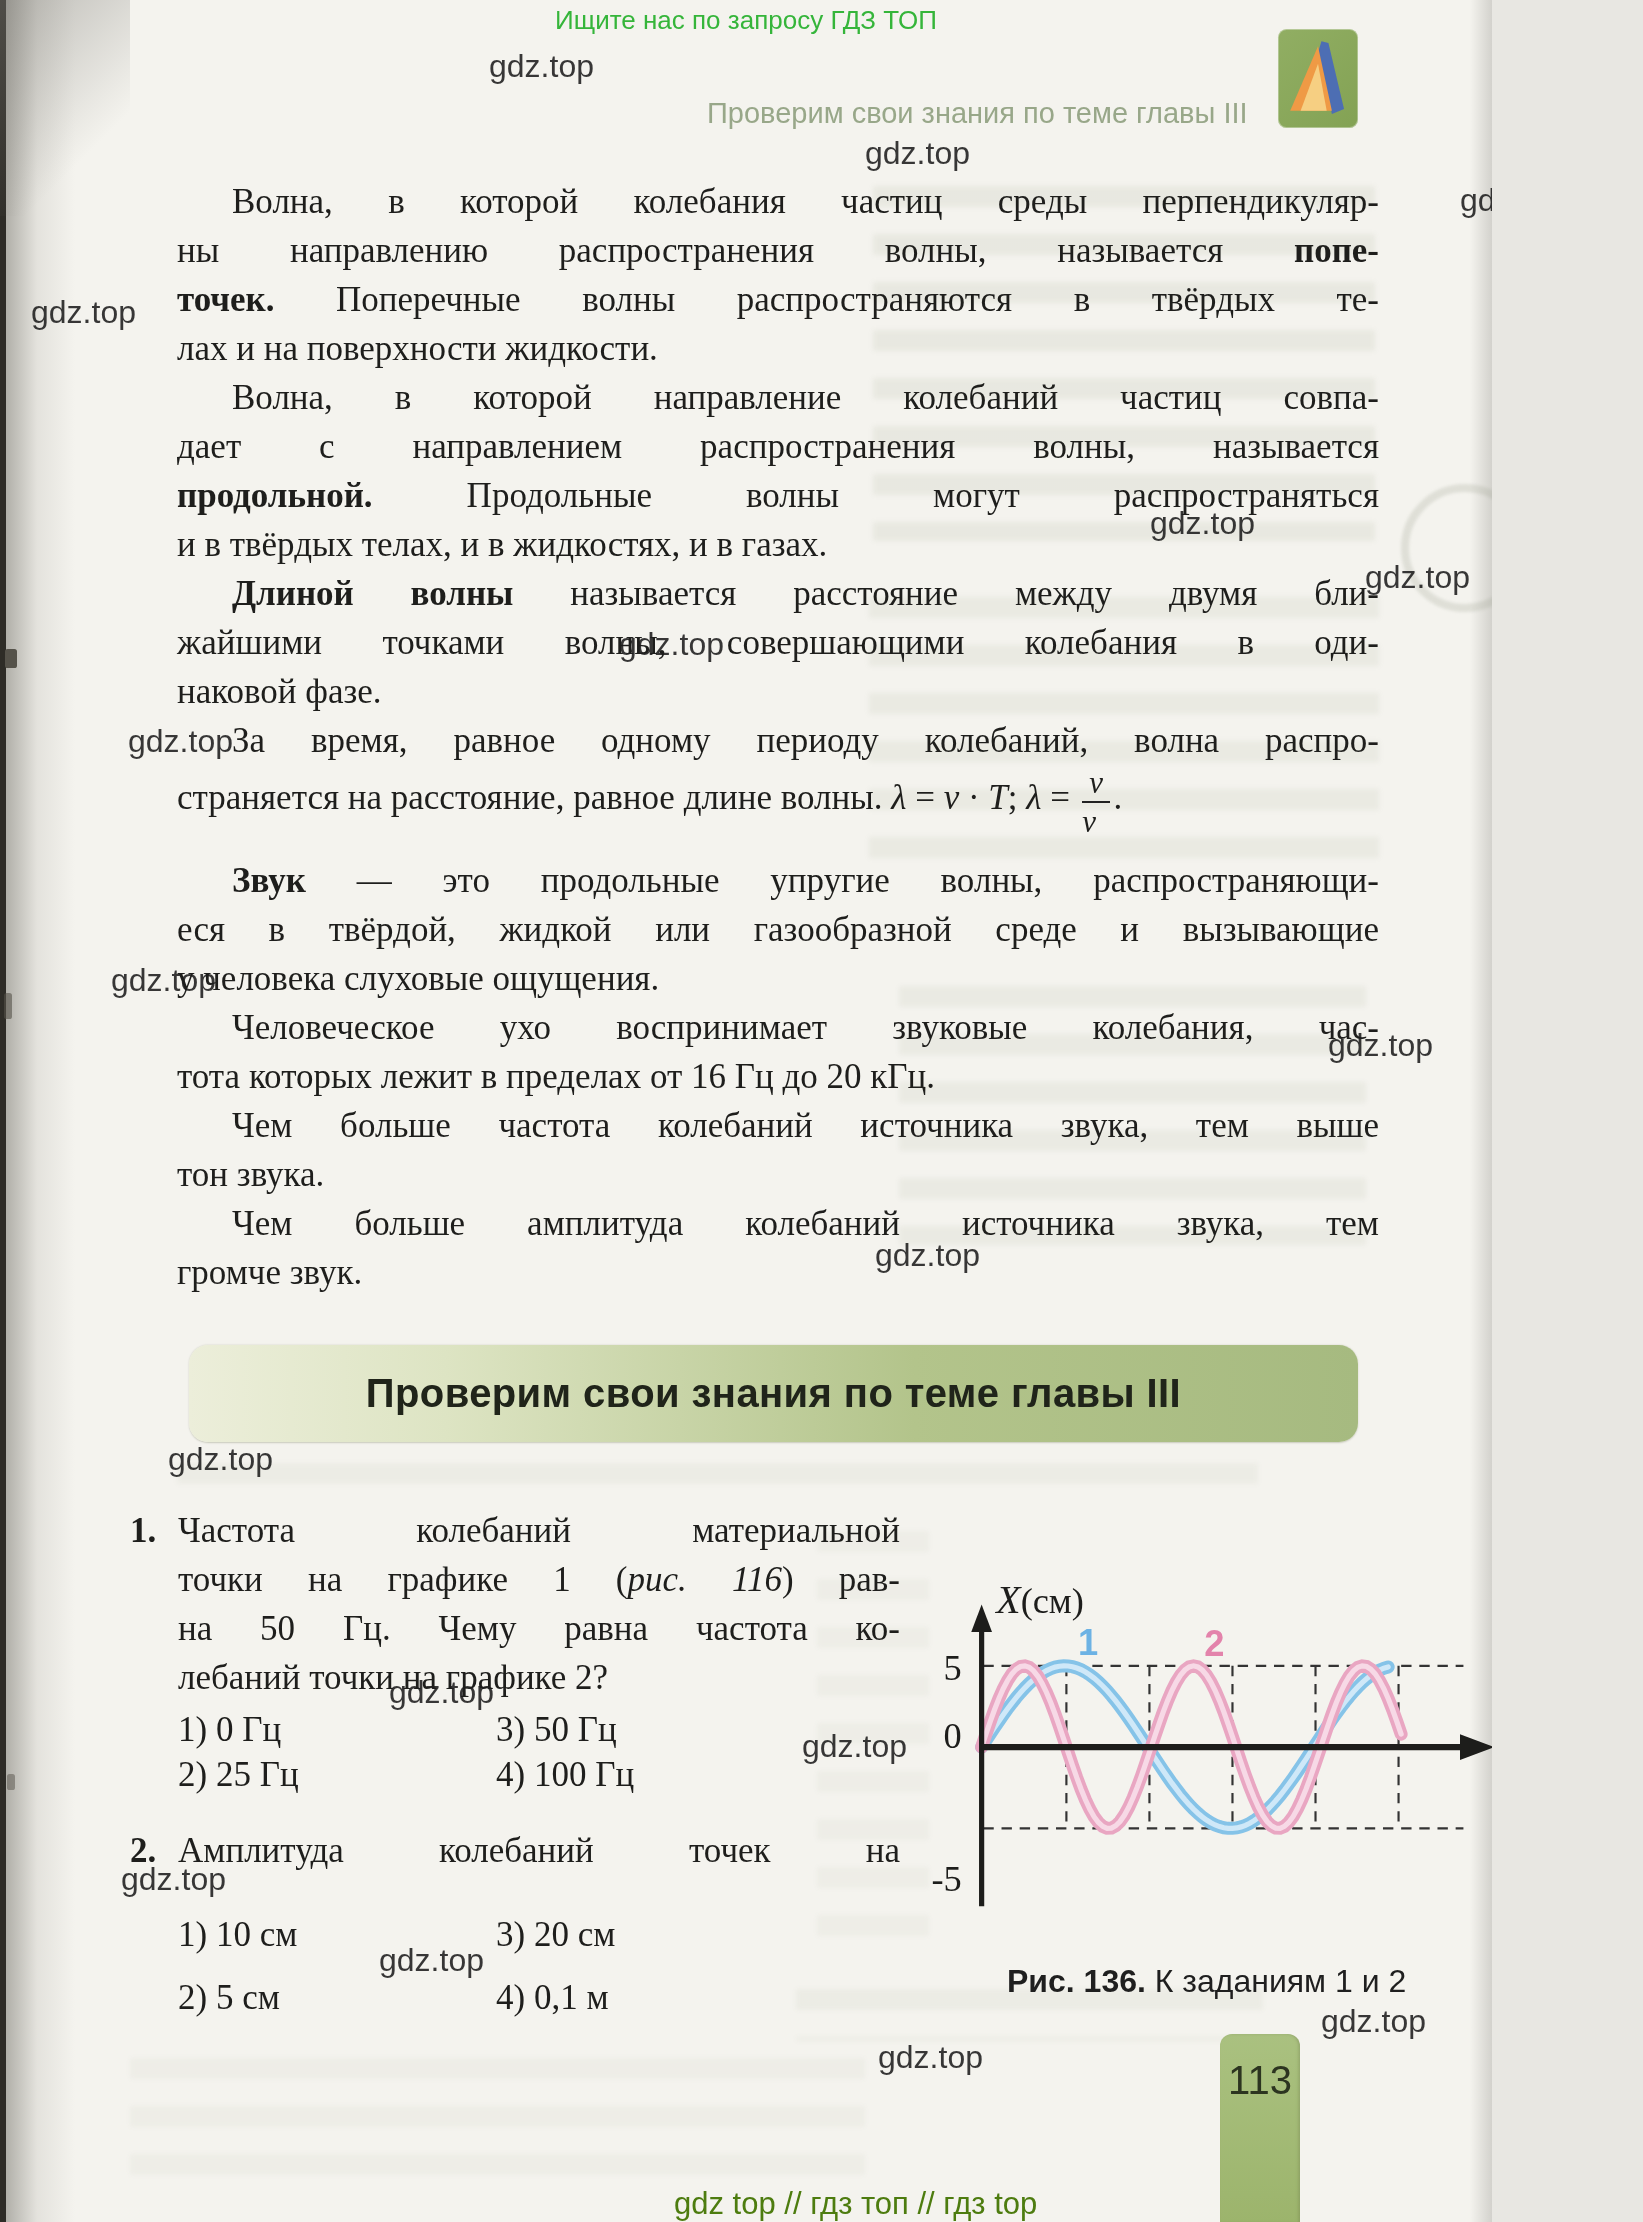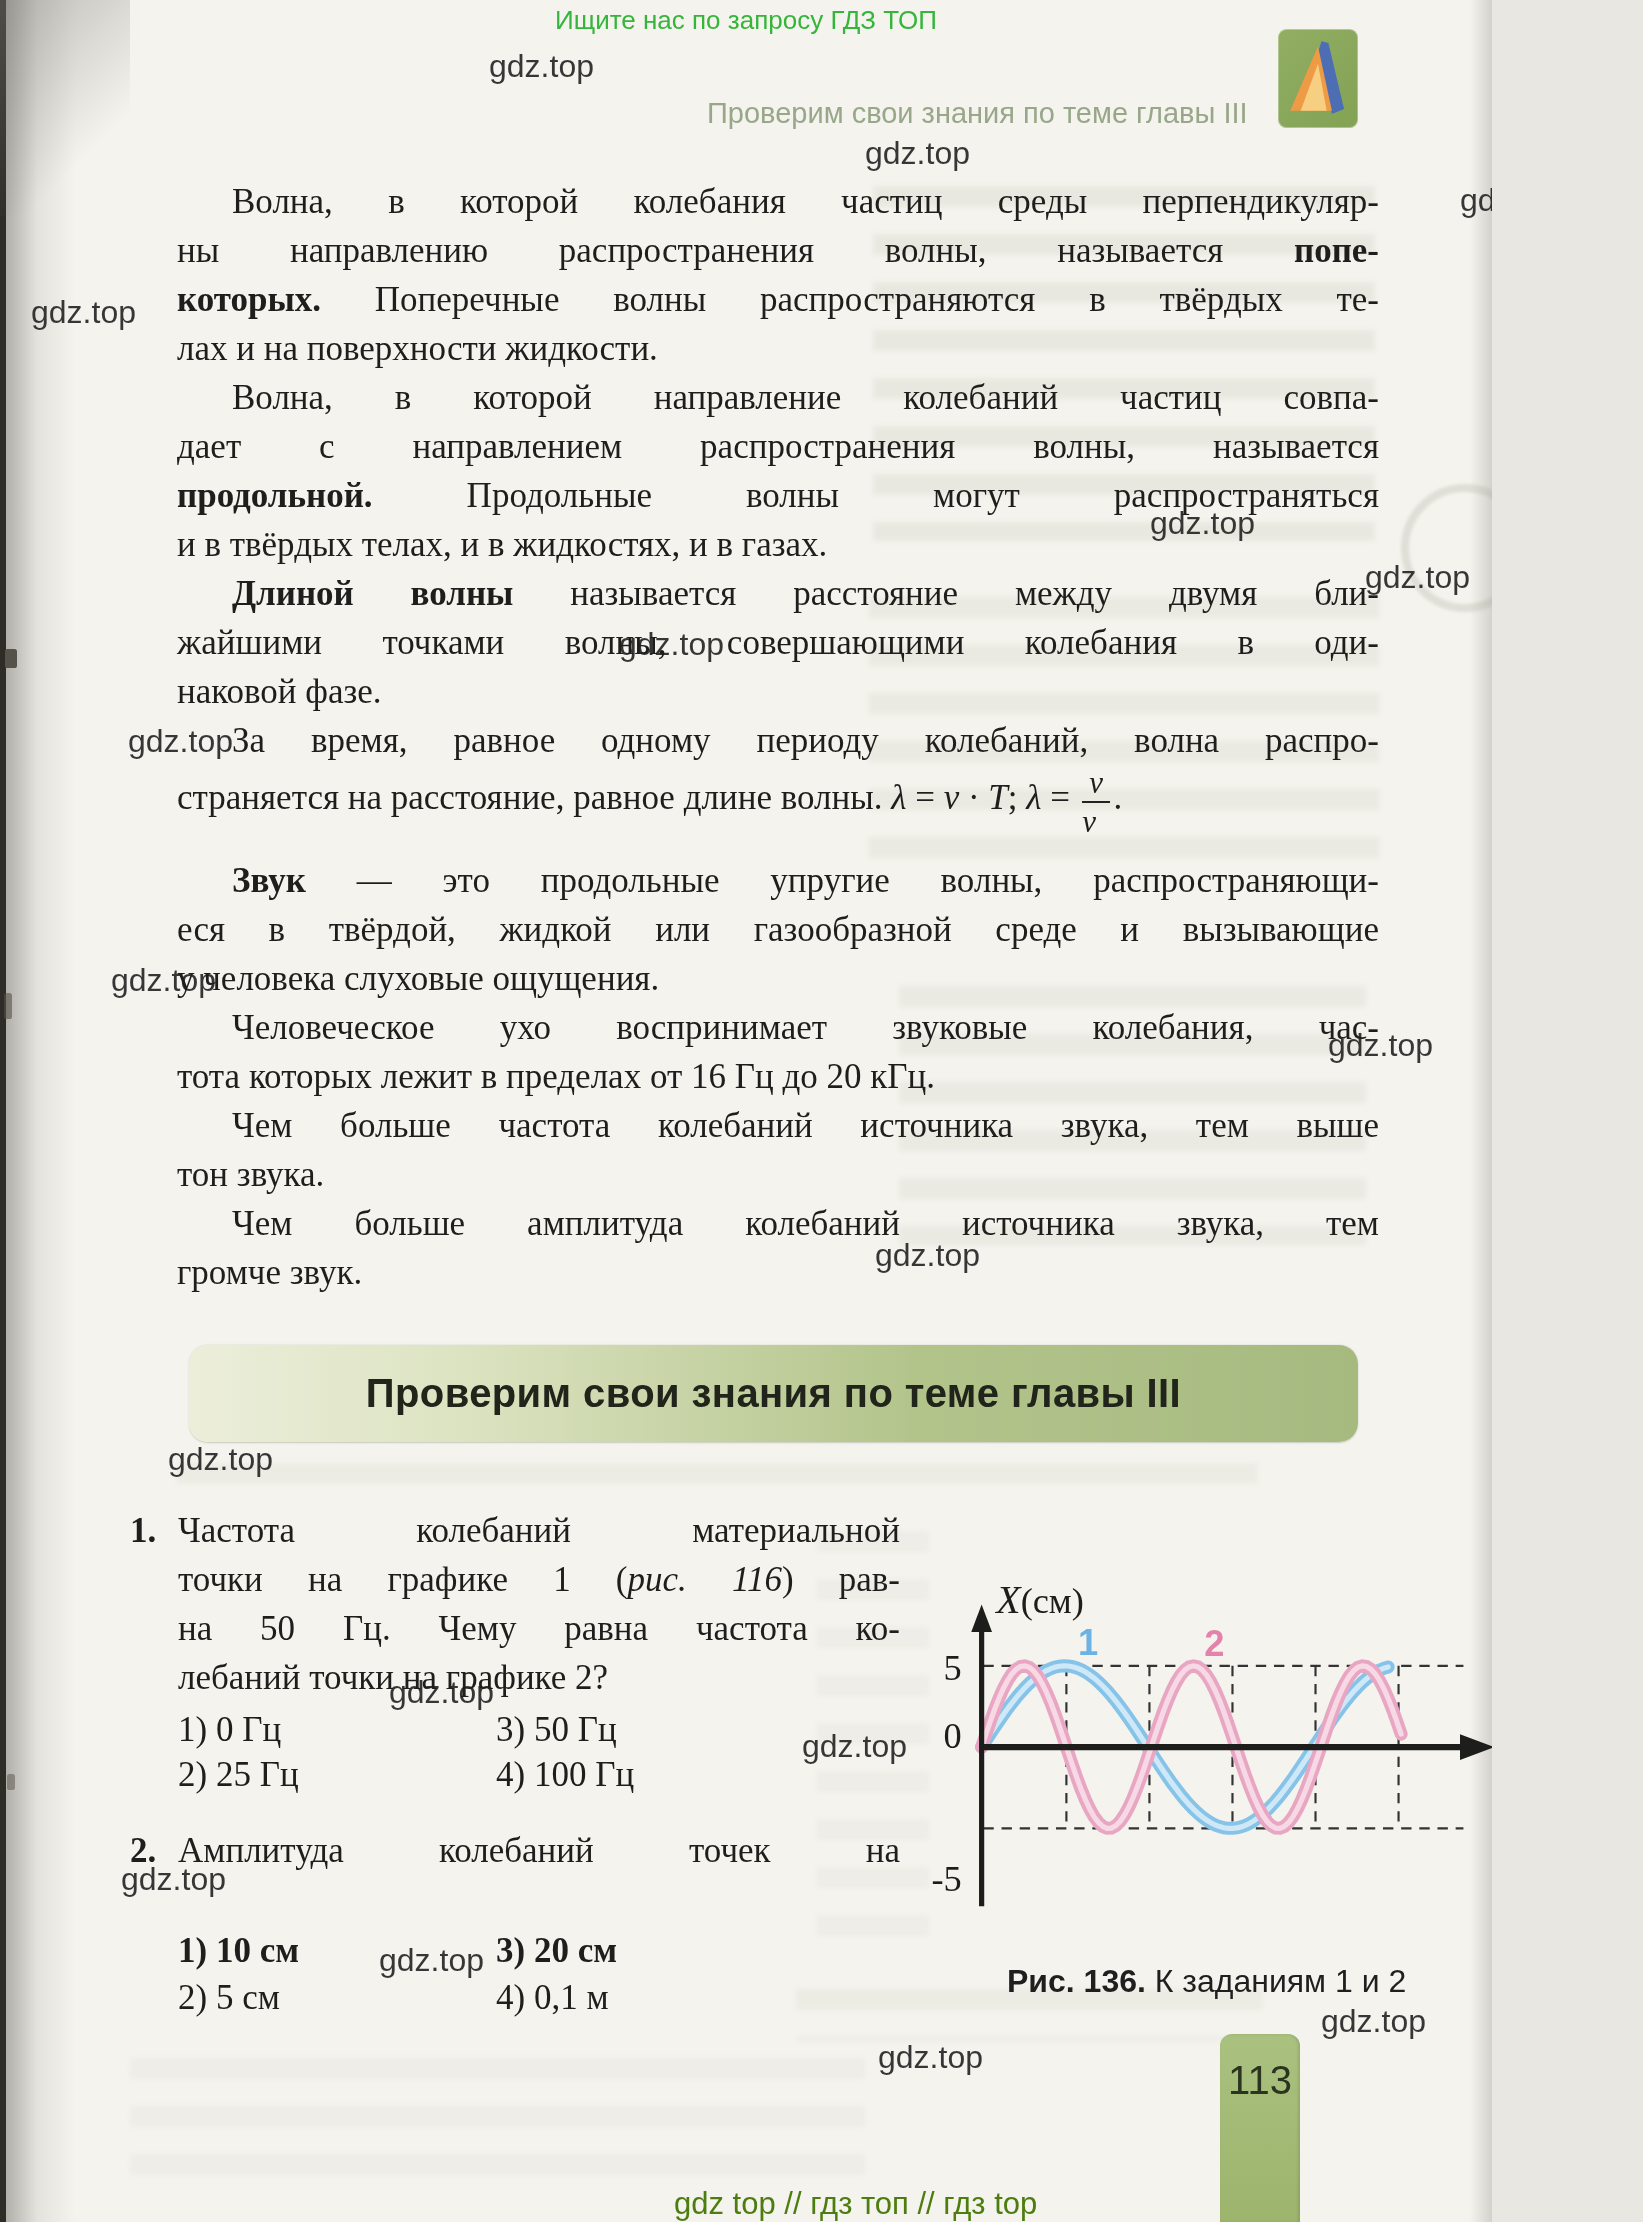--- a/index.html
+++ b/index.html
@@ -94,21 +94,21 @@
     <svg width="80" height="99" viewBox="0 0 92 114">
       <path d="M28 86 L50 14 L58 16 L76 92 L62 98 L50 44 L38 92 Z" fill="#4a6ab8" opacity="0.95"></path>
       <path d="M14 94 L46 20 L62 94 Z" fill="#ef9a45"></path>
       <path d="M26 94 L46 40 L56 94 Z" fill="#f6cf82"></path>
     </svg>
   </div>
 
   <div id="body-text">
       <div class="tline indent"><span>Волна, в которой колебания частиц среды перпендикуляр-</span></div>
       <div class="tline"><span>ны направлению распространения волны, называется </span><span class="b">попе-</span></div>
-      <div class="tline"><span class="b">которых.</span><span> Поперечные волны распространяются в твёрдых те-</span></div>
+      <div class="tline"><span class="b">точек.</span><span> Поперечные волны распространяются в твёрдых те-</span></div>
       <div class="tline last"><span>лах и на поверхности жидкости.</span></div>
       <div class="tline indent"><span>Волна, в которой направление колебаний частиц совпа-</span></div>
       <div class="tline"><span>дает с направлением распространения волны, называется</span></div>
       <div class="tline"><span class="b">продольной.</span><span> Продольные волны могут распространяться</span></div>
       <div class="tline last"><span>и в твёрдых телах, и в жидкостях, и в газах.</span></div>
       <div class="tline indent"><span class="b">Длиной волны</span><span> называется расстояние между двумя бли-</span></div>
       <div class="tline"><span>жайшими точками волны, совершающими колебания в оди-</span></div>
       <div class="tline last"><span>наковой фазе.</span></div>
       <div class="tline indent"><span>За время, равное одному периоду колебаний, волна распро-</span></div>
       <div class="tline last" style="margin-bottom: 19px;"><span>страняется на расстояние, равное длине волны. </span><span class="i">λ</span><span> = </span><span class="i">v</span><span> · </span><span class="i">T</span><span>; </span><span class="i">λ</span><span> = </span><span class="frac"><span class="num">v</span><span class="den">ν</span></span><span>.</span></div>
@@ -136,21 +136,21 @@
         <div class="tline last"><span>лебаний точки на графике 2?</span></div>
       </div>
   <div class="orow" style="top: 199px;"><span>1) 0 Гц</span><span class="o2">3) 50 Гц</span></div>
       <div class="orow" style="top: 244px;"><span>2) 25 Гц</span><span class="o2">4) 100 Гц</span></div>
     </div>
   <div class="question" id="question-2">
     <span class="q-num">2.</span>
     <div class="q-lines">
         <div class="tline"><span>Амплитуда колебаний точек на</span></div>
       </div>
-  <div class="orow" style="top: 100px; font-weight: bold;"><span>1) 10 см</span><span class="o2">3) 20 см</span></div>
+  <div class="orow" style="top: 84px;"><span>1) 10 см</span><span class="o2">3) 20 см</span></div>
       <div class="orow" style="top: 147px;"><span>2) 5 см</span><span class="o2">4) 0,1 м</span></div>
     </div>
 
   <div id="figure-area"><svg width="623" height="346" viewBox="1050 1822 720 400">
         <line x1="1137" y1="1927" x2="1692" y2="1927" stroke="#333" stroke-width="2.5" stroke-dasharray="12 9"></line>
         <line x1="1137" y1="2115" x2="1692" y2="2115" stroke="#333" stroke-width="2.5" stroke-dasharray="12 9"></line>
         <line x1="1233" y1="1927" x2="1233" y2="2115" stroke="#333" stroke-width="2.5" stroke-dasharray="12 9"></line>
         <line x1="1329" y1="1927" x2="1329" y2="2115" stroke="#333" stroke-width="2.5" stroke-dasharray="12 9"></line>
         <line x1="1425" y1="1927" x2="1425" y2="2115" stroke="#333" stroke-width="2.5" stroke-dasharray="12 9"></line>
         <line x1="1521" y1="1927" x2="1521" y2="2115" stroke="#333" stroke-width="2.5" stroke-dasharray="12 9"></line>

